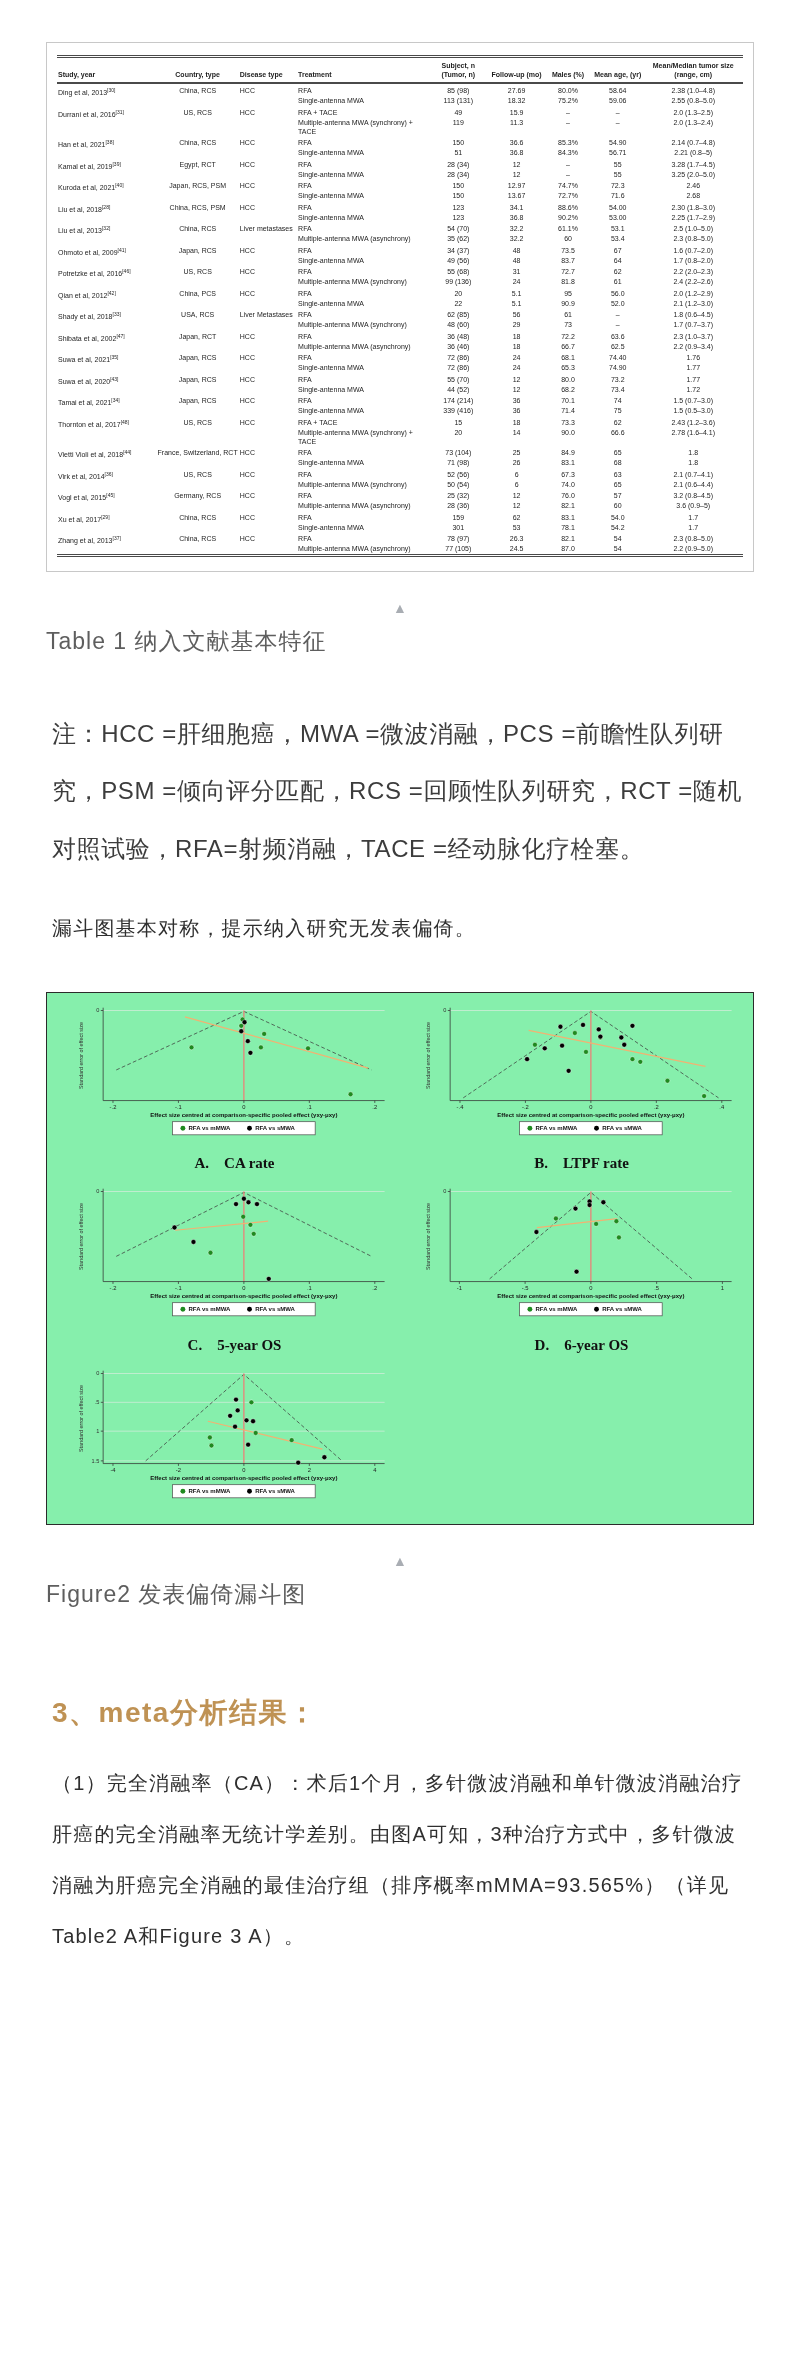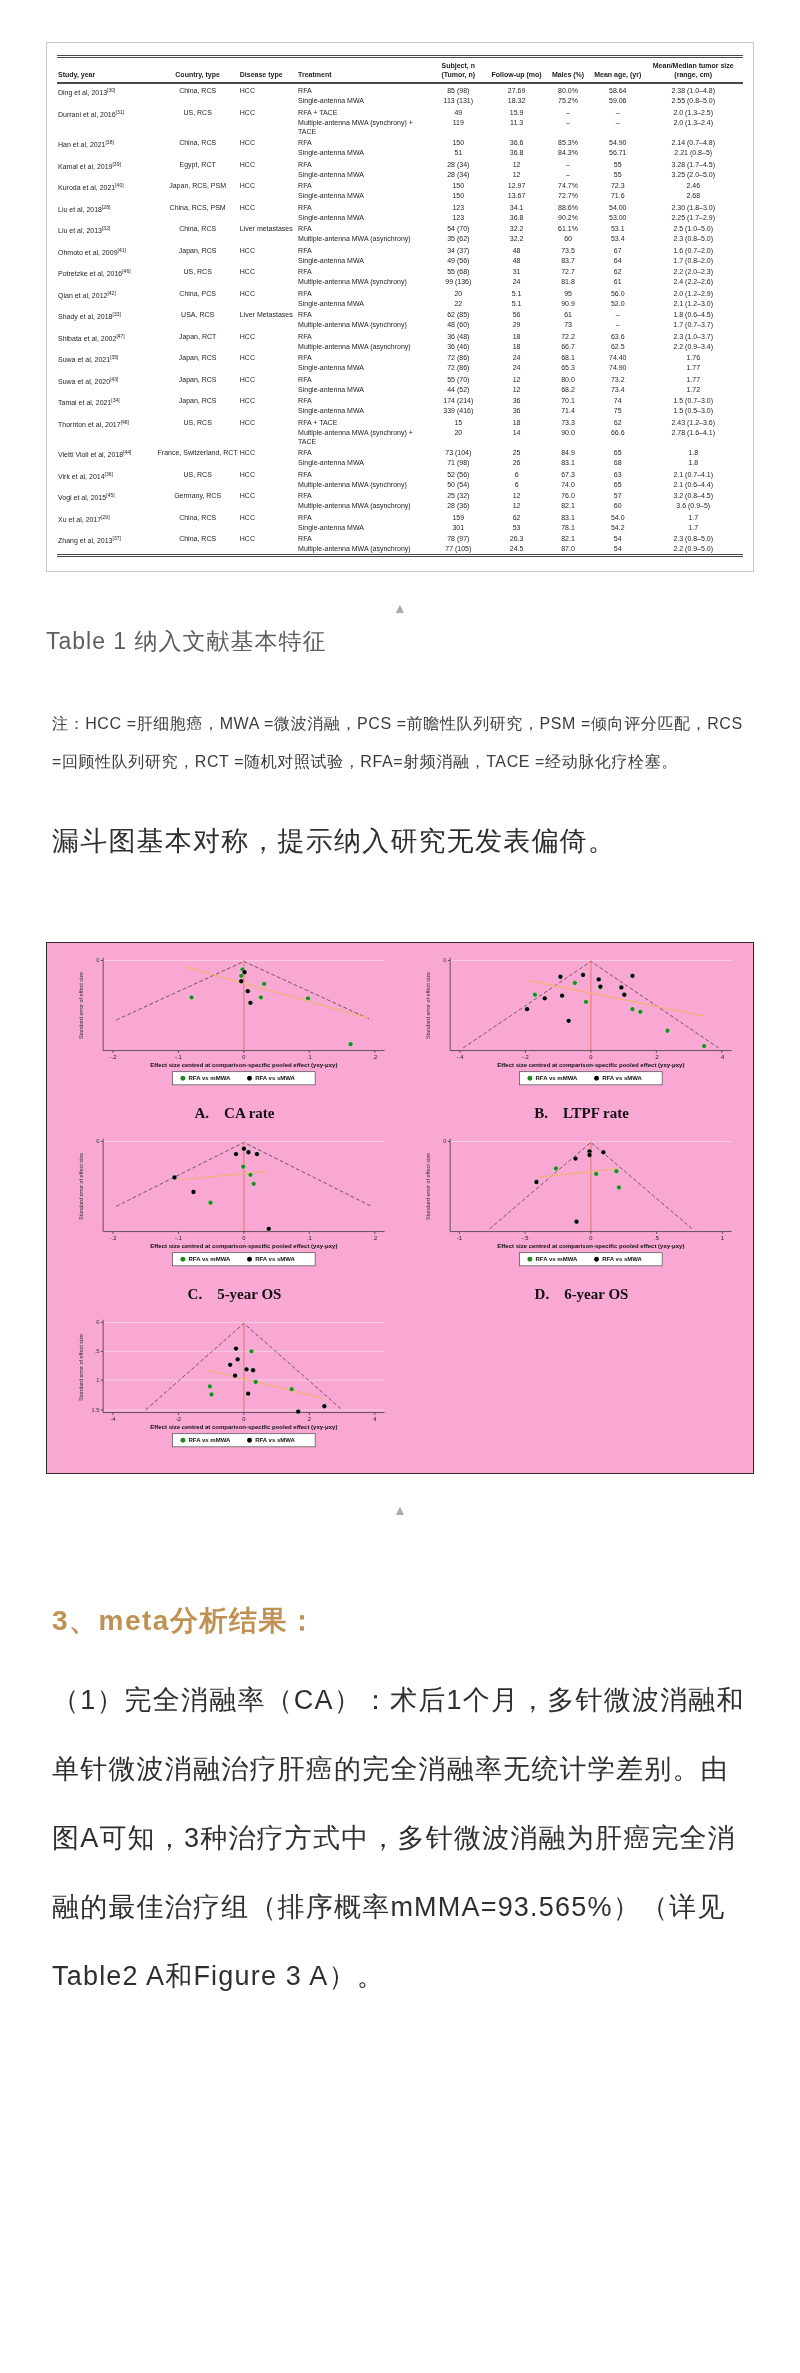--- a/index.html
+++ b/index.html
@@ -12,27 +12,27 @@
     font-family:"Liberation Sans",sans-serif;font-size:7px;line-height:9px;color:#1d1d1d;
     border-top:3px double #4a4a4a;border-bottom:3px double #4a4a4a;}
   table.journal th{font-weight:bold;border-bottom:2px solid #4a4a4a;padding:3px 1px;vertical-align:bottom;}
   table.journal td{padding:0.5px 1px;vertical-align:top;}
   table.journal tr.study-start td{padding-top:2px;}
   .al{text-align:left}.ac{text-align:center}
   td.c-study sup{font-size:5px;}
 
   .collapse{text-align:center;color:#a9adb3;font-size:14px;margin:28px 0 6px 0;}
   .caption{color:#5e5e5e;font-size:23px;text-align:left;letter-spacing:1px;margin:10px 0 0 0;}
-  .note{font-size:16px;line-height:2.4;color:#3c3c3c;letter-spacing:0.6px;margin:48px 6px 0 6px;}
+  .note{font-size:24px;line-height:2.4;color:#3c3c3c;letter-spacing:0.6px;margin:48px 6px 0 6px;}
   h2.gold{font-size:28px;font-weight:bold;letter-spacing:1.5px;margin:84px 6px 0 6px;}
-  .body-text{font-size:27px;line-height:2.55;color:#2f2f2f;letter-spacing:1.2px;margin:26px 6px 0 6px;}
+  .body-text{font-size:20px;line-height:2.55;color:#2f2f2f;letter-spacing:1.2px;margin:26px 6px 0 6px;}
   .body-text.bold{font-weight:bold;margin-top:40px;}
 
   
-  .figure-box{border:1.5px solid #2b2b2b;background:#f9a8d4;margin-top:66px;padding:10px 12px 8px 28px;}
+  .figure-box{border:1.5px solid #2b2b2b;background:#86efac;margin-top:38px;padding:10px 12px 8px 28px;}
   .plots-grid{display:grid;grid-template-columns:1fr 1fr;column-gap:28px;row-gap:4px;}
   .plot-cell svg{width:100%;height:auto;display:block;}
   .pcap{font-family:"Liberation Serif","DejaVu Serif",serif;font-size:15px;font-weight:bold;
         text-align:center;color:#111;white-space:pre-wrap;margin:2px 0 8px 0;}
 </style>
 </head>
 <body>
 
 <div class="page">
 
@@ -694,17 +694,18 @@
             <circle cx="115" cy="133.5" r="2.6" fill="#1f8a1f"></circle>
             <text x="121" y="135.8" font-size="6.4" font-weight="bold" fill="#111">RFA vs mMWA</text>
             <circle cx="186" cy="133.5" r="2.6" fill="#000000"></circle>
             <text x="192" y="135.8" font-size="6.4" font-weight="bold" fill="#111">RFA vs sMWA</text>
           </svg>
         </div>
       </div>
   </div>
 
   <div class="collapse">▲</div>
+  <div class="caption">Figure2 发表偏倚漏斗图</div>
 
   <h2 class="gold" style="color: rgb(191, 146, 84);">3、meta分析结果：</h2>
   <p class="body-text">（1）完全消融率（CA）：术后1个月，多针微波消融和单针微波消融治疗肝癌的完全消融率无统计学差别。由图A可知，3种治疗方式中，多针微波消融为肝癌完全消融的最佳治疗组（排序概率mMMA=93.565%）（详见Table2 A和Figure 3 A）。</p>
 
 </div>
 
 </body></html>

